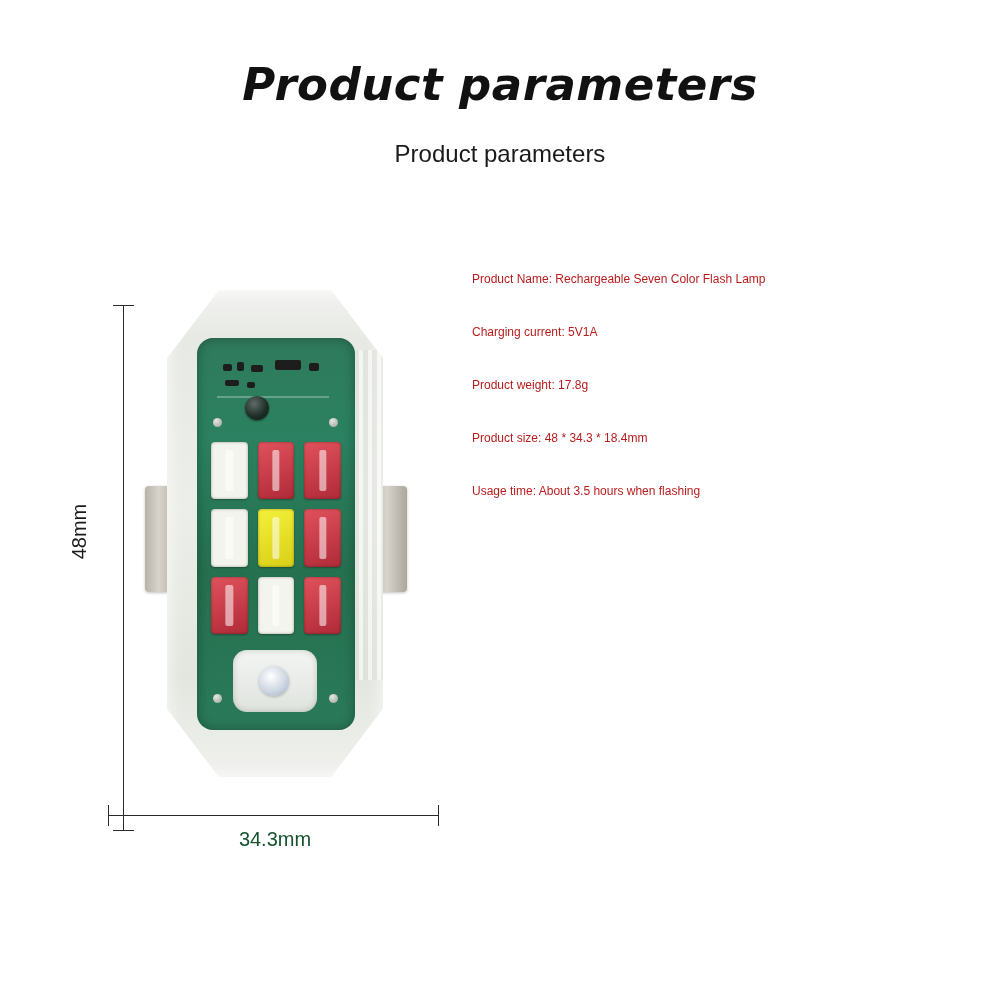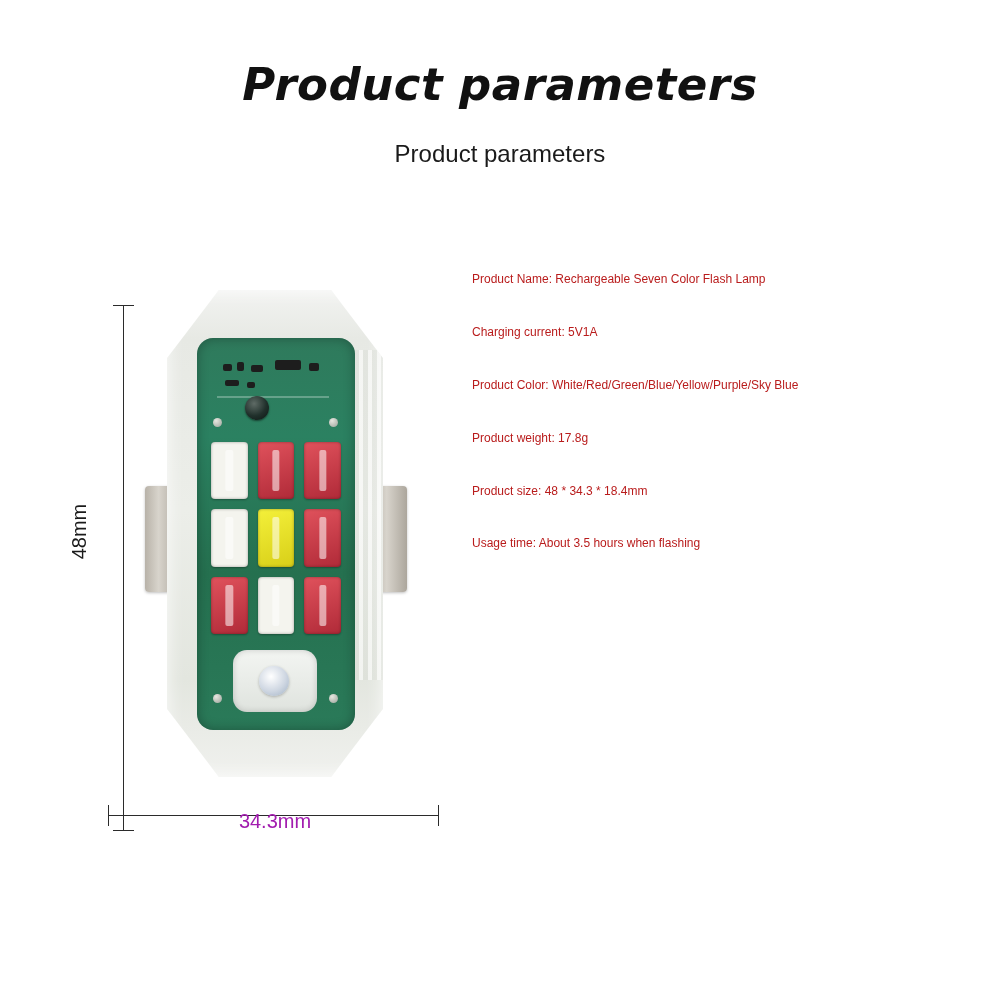--- a/index.html
+++ b/index.html
@@ -110,25 +110,25 @@
     top: 535px;
     width: 1px;
     height: 21px;
     background: #2b2b2b;
   }
   .dim-h-cap-left { left: 48px; }
   .dim-h-cap-right { left: 378px; }
   .dim-h-label {
     position: absolute;
     left: 110px;
-    top: 540px;
+    top: 558px;
     width: 210px;
     text-align: center;
     font-size: 20px;
-    color: #a21caf;
+    color: #14532d;
   }
 
   
   .device {
     position: absolute;
     left: 85px;
     top: 20px;
     width: 260px;
     height: 495px;
   }
@@ -326,19 +326,18 @@
         <div class="solder" style="left:132px; top:356px;"></div>
         <div class="solder" style="left:16px; top:80px;"></div>
         <div class="solder" style="left:132px; top:80px;"></div>
       </div>
     </div>
   </div>
 
   <div class="spec-list">
     <div class="spec-item">Product Name: Rechargeable Seven Color Flash Lamp</div>
     <div class="spec-item">Charging current: 5V1A</div>
-    <div class="spec-item">Product Color: White/Red/Green/Blue/Yellow/Purple/Sky Blue</div>
     <div class="spec-item">Product weight: 17.8g</div>
     <div class="spec-item">Product size: 48 * 34.3 * 18.4mm</div>
     <div class="spec-item">Usage time: About 3.5 hours when flashing</div>
   </div>
 
 </div>
 
 </body></html>

